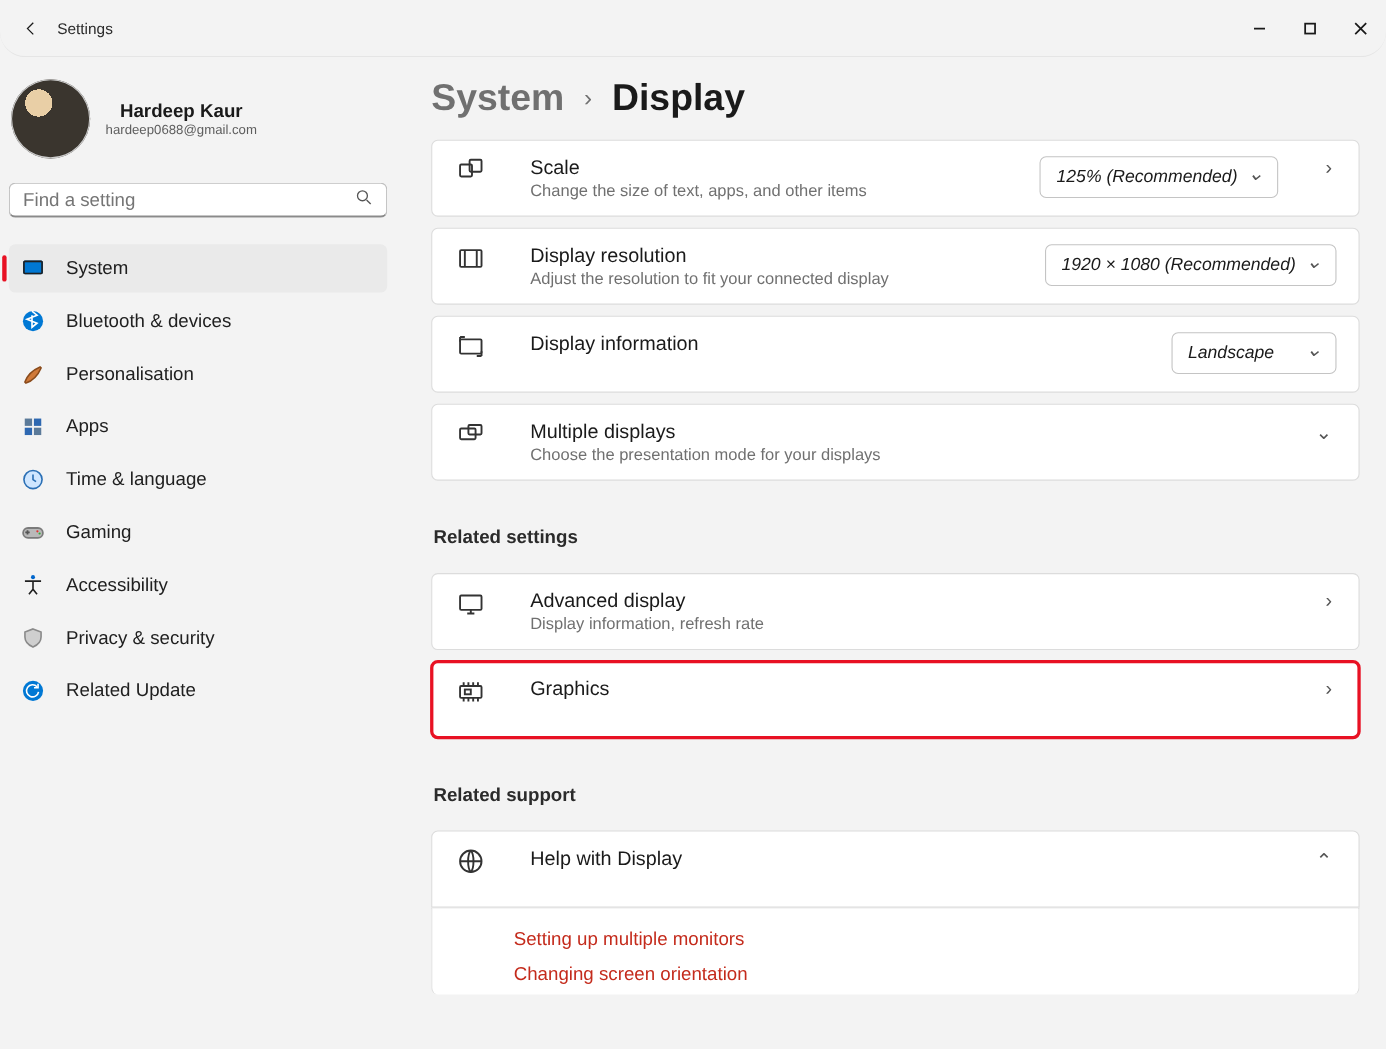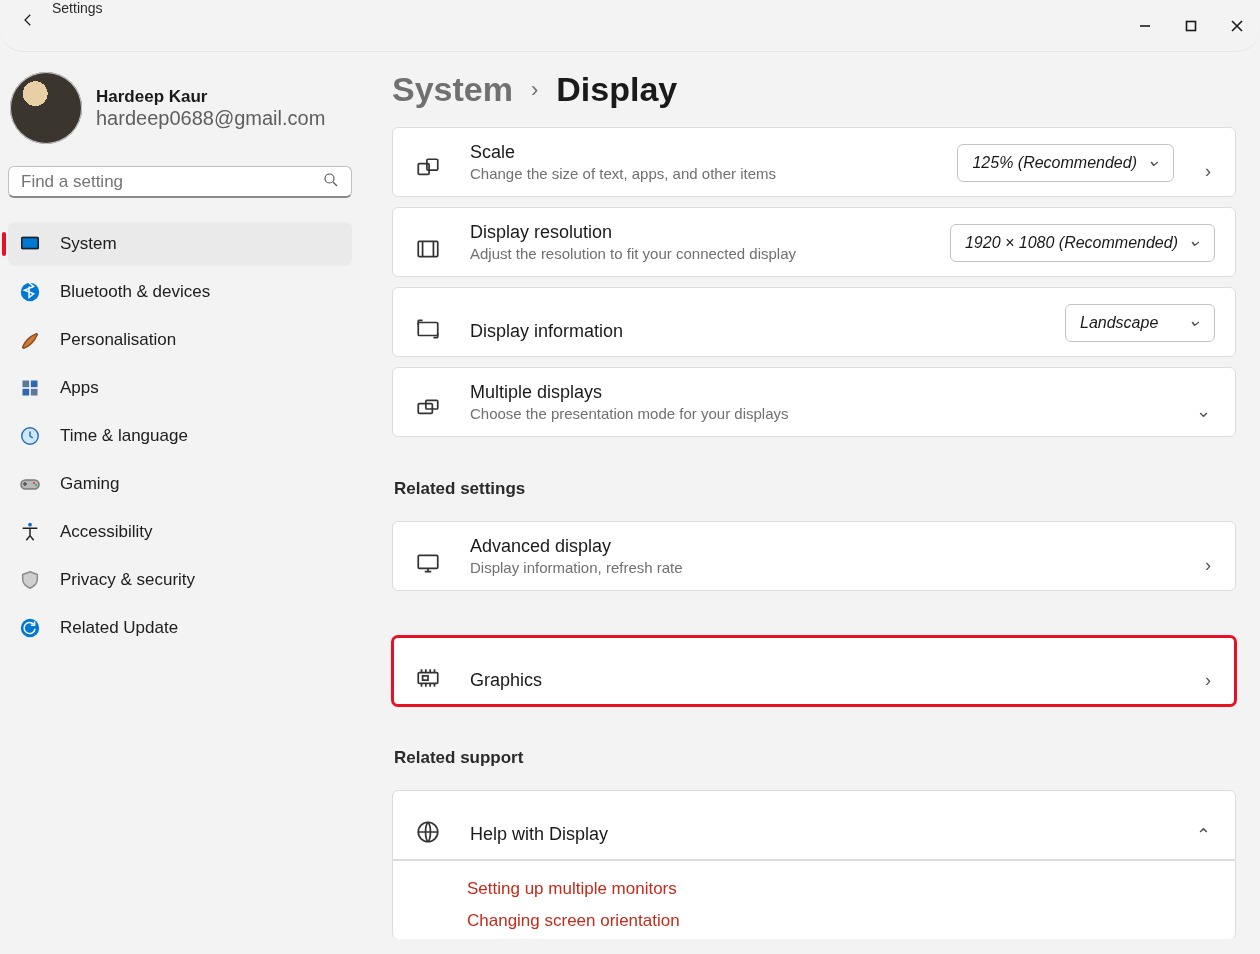--- a/index.html
+++ b/index.html
@@ -24,20 +24,21 @@
     font-family: "Segoe UI", "Segoe UI Variable", Arial, sans-serif;
     background: var(--bg);
     color: var(--fg);
     overflow: hidden;
   }
 
   
   .titlebar {
     height: var(--titlebar-h);
     display: flex;
+    align-items: center;
     padding-left: 8px;
     border-bottom: 1px solid #e5e5e5;
     border-radius: 23px;
   }
   .titlebar .back-btn {
     width: 40px; height: 40px;
     display: flex; align-items: center; justify-content: center;
     border-radius: 6px;
     cursor: pointer;
   }
@@ -69,29 +70,30 @@
     display: flex;
     flex-direction: column;
     gap: 4px;
   }
 
   .profile {
     display: flex;
     align-items: center;
     gap: 14px;
     padding: 4px 6px 14px 2px;
+    text-align: center;
   }
   .avatar {
     width: 72px; height: 72px;
     border-radius: 50%;
     background: radial-gradient(circle at 35% 30%, #e9cfa6 0 18%, #3a352e 18% 100%);
     box-shadow: inset 0 0 0 1px #ccc;
   }
   .profile .name  { font-size: 17px; font-weight: 600; }
-  .profile .email { font-size: 20px; color: var(--fg-muted); }
+  .profile .email { font-size: 12px; color: var(--fg-muted); }
 
   .searchbox {
     position: relative;
     margin: 4px 0 20px 0;
   }
   .searchbox input {
     width: 100%;
     height: 32px;
     padding: 0 40px 0 12px;
     font-size: 17px;
@@ -160,23 +162,23 @@
   .breadcrumb .crumb-current{ color: var(--fg); font-weight: 700; }
 
   .cardlist { display: flex; flex-direction: column; gap: 10px; }
 
   .card {
     background: var(--bg-pane);
     border: 1px solid var(--border);
     border-radius: 6px;
     min-height: 70px;
     display: flex;
-    align-items: flex-end;
+    align-items: flex-start;
     padding: 14px 20px 14px 20px;
-    gap: 27px;
+    gap: 39px;
     cursor: pointer;
   }
   .card .card-icon {
     width: 30px;
     display:flex; align-items:center; justify-content:center;
     color:#333;
   }
   .card .texts { flex: 1; }
   .card .title    { font-size: 18px; color: var(--fg); }
   .card .subtitle { font-size: 15px; color: var(--fg-faded); margin-top: 2px; }
@@ -205,21 +207,20 @@
   .section-header {
     font-size: 17px;
     font-weight: 600;
     color: #2b2b2b;
     margin: 32px 0 12px 2px;
   }
 
   .highlight-red {
     outline: 3px solid var(--highlight);
     outline-offset: -2px;
-    margin-top: 35px;
   }
 
   .help-links {
     padding: 18px 0 8px 74px;
     display: flex; flex-direction: column; gap: 12px;
     border-top: 1px solid var(--border);
     margin-top: -10px;
     background: var(--bg-pane);
     border-left: 1px solid var(--border);
     border-right: 1px solid var(--border);

